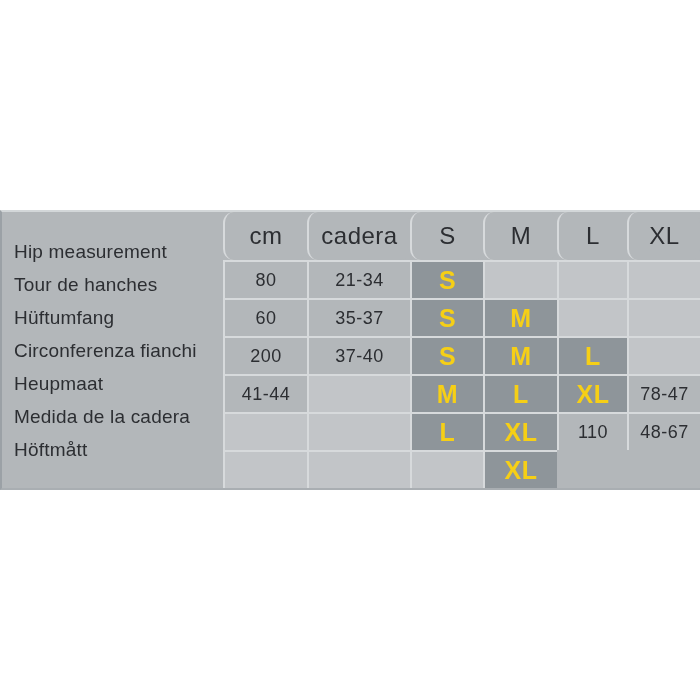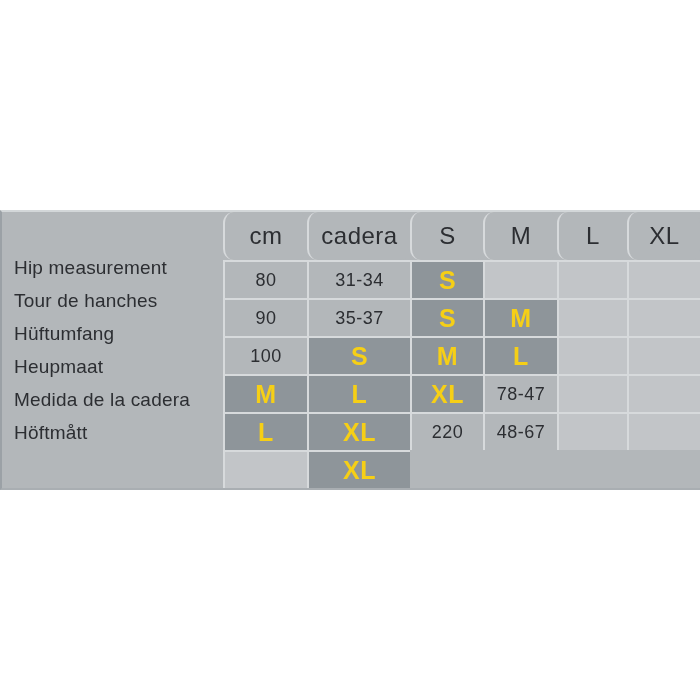--- a/index.html
+++ b/index.html
@@ -72,56 +72,59 @@
 </style>
 </head>
 <body>
 
 <div class="canvas">
   <div class="size-table" id="grid">
     <div class="label-cell" id="labels">
         <div class="row-label">Hip measurement</div>
         <div class="row-label">Tour de hanches</div>
         <div class="row-label">Hüftumfang</div>
+        <div class="row-label">Circonferenza fianchi</div>
         <div class="row-label">Heupmaat</div>
         <div class="row-label">Medida de la cadera</div>
         <div class="row-label">Höftmått</div>
       </div>
     <div class="cell hdr">cm</div>
     <div class="cell hdr">cadera</div>
     <div class="cell hdr">S</div>
     <div class="cell hdr">M</div>
     <div class="cell hdr">L</div>
     <div class="cell hdr">XL</div>
   <div class="cell data">80</div>
-      <div class="cell data">31-34</div>
+      <div class="cell data">21-34</div>
       <div class="cell data sizecol marked">S</div>
       <div class="cell data sizecol"></div>
       <div class="cell data sizecol"></div>
       <div class="cell data sizecol"></div>
-      <div class="cell data">90</div>
+      <div class="cell data">60</div>
       <div class="cell data">35-37</div>
       <div class="cell data sizecol marked">S</div>
       <div class="cell data sizecol marked">M</div>
       <div class="cell data sizecol"></div>
       <div class="cell data sizecol"></div>
-      <div class="cell data">100</div>
+      <div class="cell data">200</div>
+      <div class="cell data">37-40</div>
       <div class="cell data sizecol marked">S</div>
       <div class="cell data sizecol marked">M</div>
       <div class="cell data sizecol marked">L</div>
       <div class="cell data sizecol"></div>
+      <div class="cell data">41-44</div>
       <div class="cell data sizecol"></div>
       <div class="cell data sizecol marked">M</div>
       <div class="cell data sizecol marked">L</div>
       <div class="cell data sizecol marked">XL</div>
       <div class="cell data">78-47</div>
       <div class="cell data sizecol"></div>
       <div class="cell data sizecol"></div>
       <div class="cell data sizecol marked">L</div>
       <div class="cell data sizecol marked">XL</div>
-      <div class="cell data">220</div>
+      <div class="cell data">110</div>
       <div class="cell data">48-67</div>
       <div class="cell data sizecol"></div>
       <div class="cell data sizecol"></div>
       <div class="cell data sizecol"></div>
       <div class="cell data sizecol marked">XL</div>
     </div>
 </div>
 
 </body></html>

